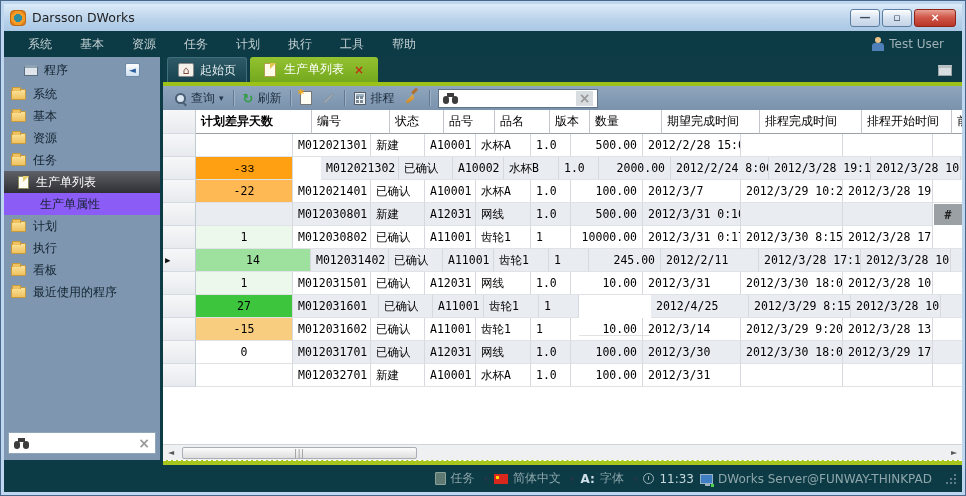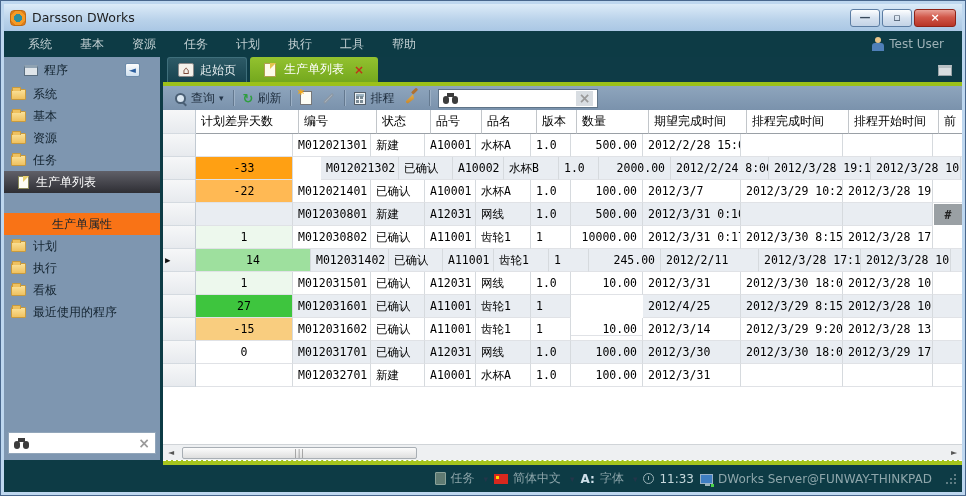--- a/index.html
+++ b/index.html
@@ -43,21 +43,21 @@
                     border-top:3px solid #8fa2b2; margin-right:6px; }
   .sb-collapse { margin-left:auto; width:15px; height:14px; background:linear-gradient(#fdfdfd,#cfe0ef);
                  border:1px solid #6d8cab; border-radius:2px; color:#2c5f9e; font-size:9px;
                  line-height:12px; text-align:center; }
   .sb-item { height:22px; display:flex; align-items:center; padding-left:7px; color:#13232f; cursor:default; }
   .sb-item .folder { width:15px; height:11px; background:linear-gradient(#fbe29a,#efc15f);
                      border:1px solid #c89a3e; border-radius:1px; position:relative; margin-right:7px; }
   .sb-item .folder::before { content:""; position:absolute; left:0; top:-3px; width:7px; height:3px;
                      background:#efc15f; border:1px solid #c89a3e; border-bottom:none; border-radius:1px 1px 0 0; }
   .sb-item.selected { background:linear-gradient(#606068,#2e2e34); color:#fff; padding-left:14px; }
-  .sb-item.sub { background:#f97316; padding-left:48px;margin-top:20px; }
+  .sb-item.sub { background:#8b5cf6; padding-left:36px; }
   .doc-icon { width:11px; height:13px; background:#fdfdf4; border:1px solid #8a8a5a; position:relative; margin-right:7px; }
   .doc-icon::before { content:""; position:absolute; right:-1px; top:-1px; border:3px solid;
                       border-color:#e7cf6e transparent transparent #e7cf6e; }
   .sb-spacer { flex:1; }
   .sb-search { height:22px; margin:4px 4px 6px 4px; background:#fff; border:1px solid #92a6ba;
                display:flex; align-items:center; padding:0 5px; }
   .sb-search .x { margin-left:auto; color:#9a9a9a; font-weight:bold; font-size:14px; }
   .binoc { width:15px; height:11px; position:relative; }
   .binoc::before, .binoc::after { content:""; position:absolute; bottom:0; width:6px; height:8px;
                                   background:#3c3c3c; border-radius:3px; }
@@ -302,21 +302,21 @@
               <span></span>
             </div>
           <input value="" style="">
           <span class="x">×</span>
         </div>
       </div>
 
       <div class="table-wrap" id="table-wrap">
           <div class="trow head">
             <div class="sel-col"></div>
-            <div class="tc" style="width: 103px;">计划差异天数</div>
+            <div class="tc" style="width: 116px; font-weight: bold;">计划差异天数</div>
             <div class="tc" style="width: 78px;">编号</div>
             <div class="tc" style="width: 54px;">状态</div>
             <div class="tc" style="width: 51px;">品号</div>
             <div class="tc" style="width: 55px;">品名</div>
             <div class="tc" style="width: 40px;">版本</div>
             <div class="tc" style="width: 72px;">数量</div>
             <div class="tc" style="width: 98px;">期望完成时间</div>
             <div class="tc" style="width: 102px;">排程完成时间</div>
             <div class="tc" style="width: 90px;">排程开始时间</div>
             <div class="tc fill">前</div>
@@ -330,21 +330,21 @@
             <div class="tc" style="width: 55px;">水杯A</div>
             <div class="tc" style="width: 40px;">1.0</div>
             <div class="tc num" style="width: 72px;">500.00</div>
             <div class="tc" style="width: 98px;">2012/2/28 15:00</div>
             <div class="tc" style="width: 102px;"></div>
             <div class="tc" style="width: 90px;"></div>
             <div class="tc fill"></div>
           </div>
           <div class="trow even">
             <div class="sel-col"></div>
-            <div class="tc ctr" style="width: 97px; background: rgb(255, 160, 19);">-33</div>
+            <div class="tc ctr" style="width: 97px; background: rgb(255, 160, 19); font-family: Liberation Mono, monospace;">-33</div>
             <div class="tc" style="width: 78px; margin-left: 28px;">M012021302</div>
             <div class="tc" style="width: 54px;">已确认</div>
             <div class="tc" style="width: 51px;">A10002</div>
             <div class="tc" style="width: 55px;">水杯B</div>
             <div class="tc" style="width: 40px;">1.0</div>
             <div class="tc num" style="width: 72px;">2000.00</div>
             <div class="tc" style="width: 98px;">2012/2/24 8:00</div>
             <div class="tc" style="width: 102px;">2012/3/28 19:10</div>
             <div class="tc" style="width: 90px;">2012/3/28 10:52</div>
             <div class="tc fill"></div>
@@ -415,21 +415,21 @@
             <div class="tc" style="width: 40px;">1.0</div>
             <div class="tc num" style="width: 72px;">10.00</div>
             <div class="tc" style="width: 98px;">2012/3/31</div>
             <div class="tc" style="width: 102px;">2012/3/30 18:00</div>
             <div class="tc" style="width: 90px;">2012/3/28 10:52</div>
             <div class="tc fill"></div>
           </div>
           <div class="trow even">
             <div class="sel-col"></div>
             <div class="tc ctr" style="width: 97px; background: rgb(62, 197, 62);">27</div>
-            <div class="tc" style="width: 78px;">M012031601</div>
+            <div class="tc" style="width: 86px;">M012031601</div>
             <div class="tc" style="width: 54px;">已确认</div>
             <div class="tc" style="width: 51px;">A11001</div>
             <div class="tc" style="width: 55px;">齿轮1</div>
             <div class="tc" style="width: 40px;">1</div>
             <div class="tc num" style="width: 72px; margin-top: 40px;">200.00</div>
             <div class="tc" style="width: 98px;">2012/4/25</div>
             <div class="tc" style="width: 102px;">2012/3/29 8:15</div>
             <div class="tc" style="width: 90px;">2012/3/28 10:52</div>
             <div class="tc fill"></div>
           </div>

